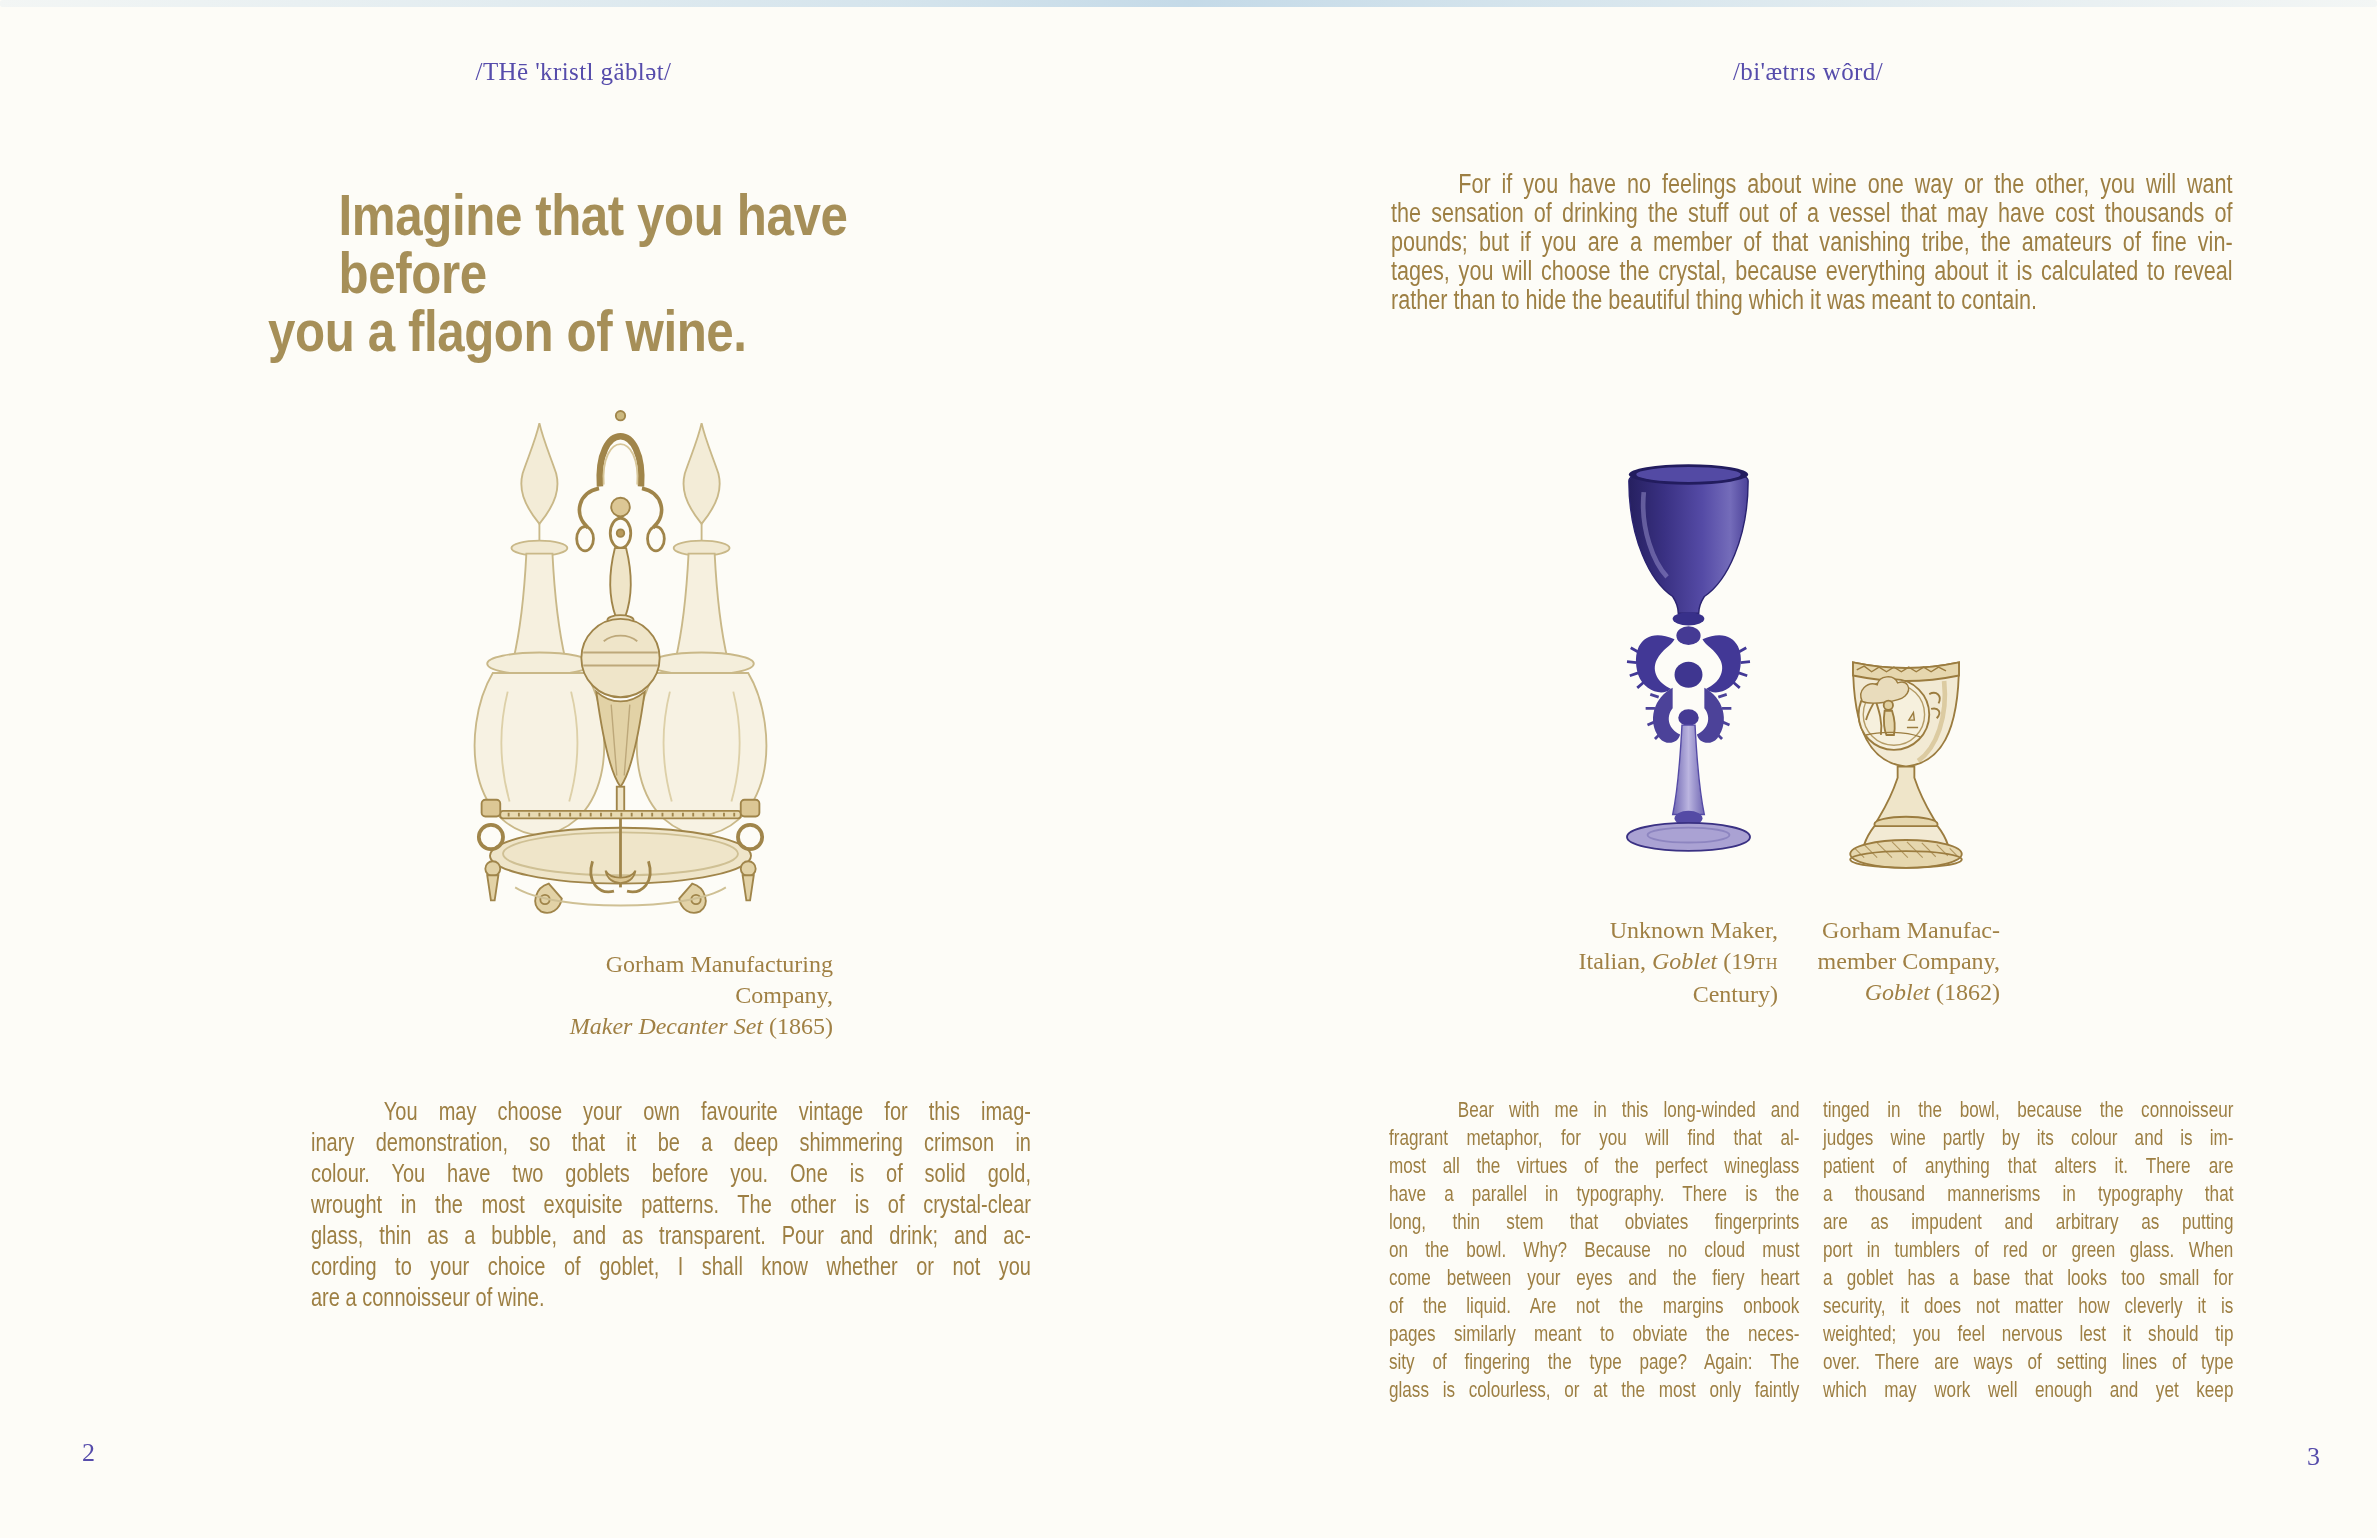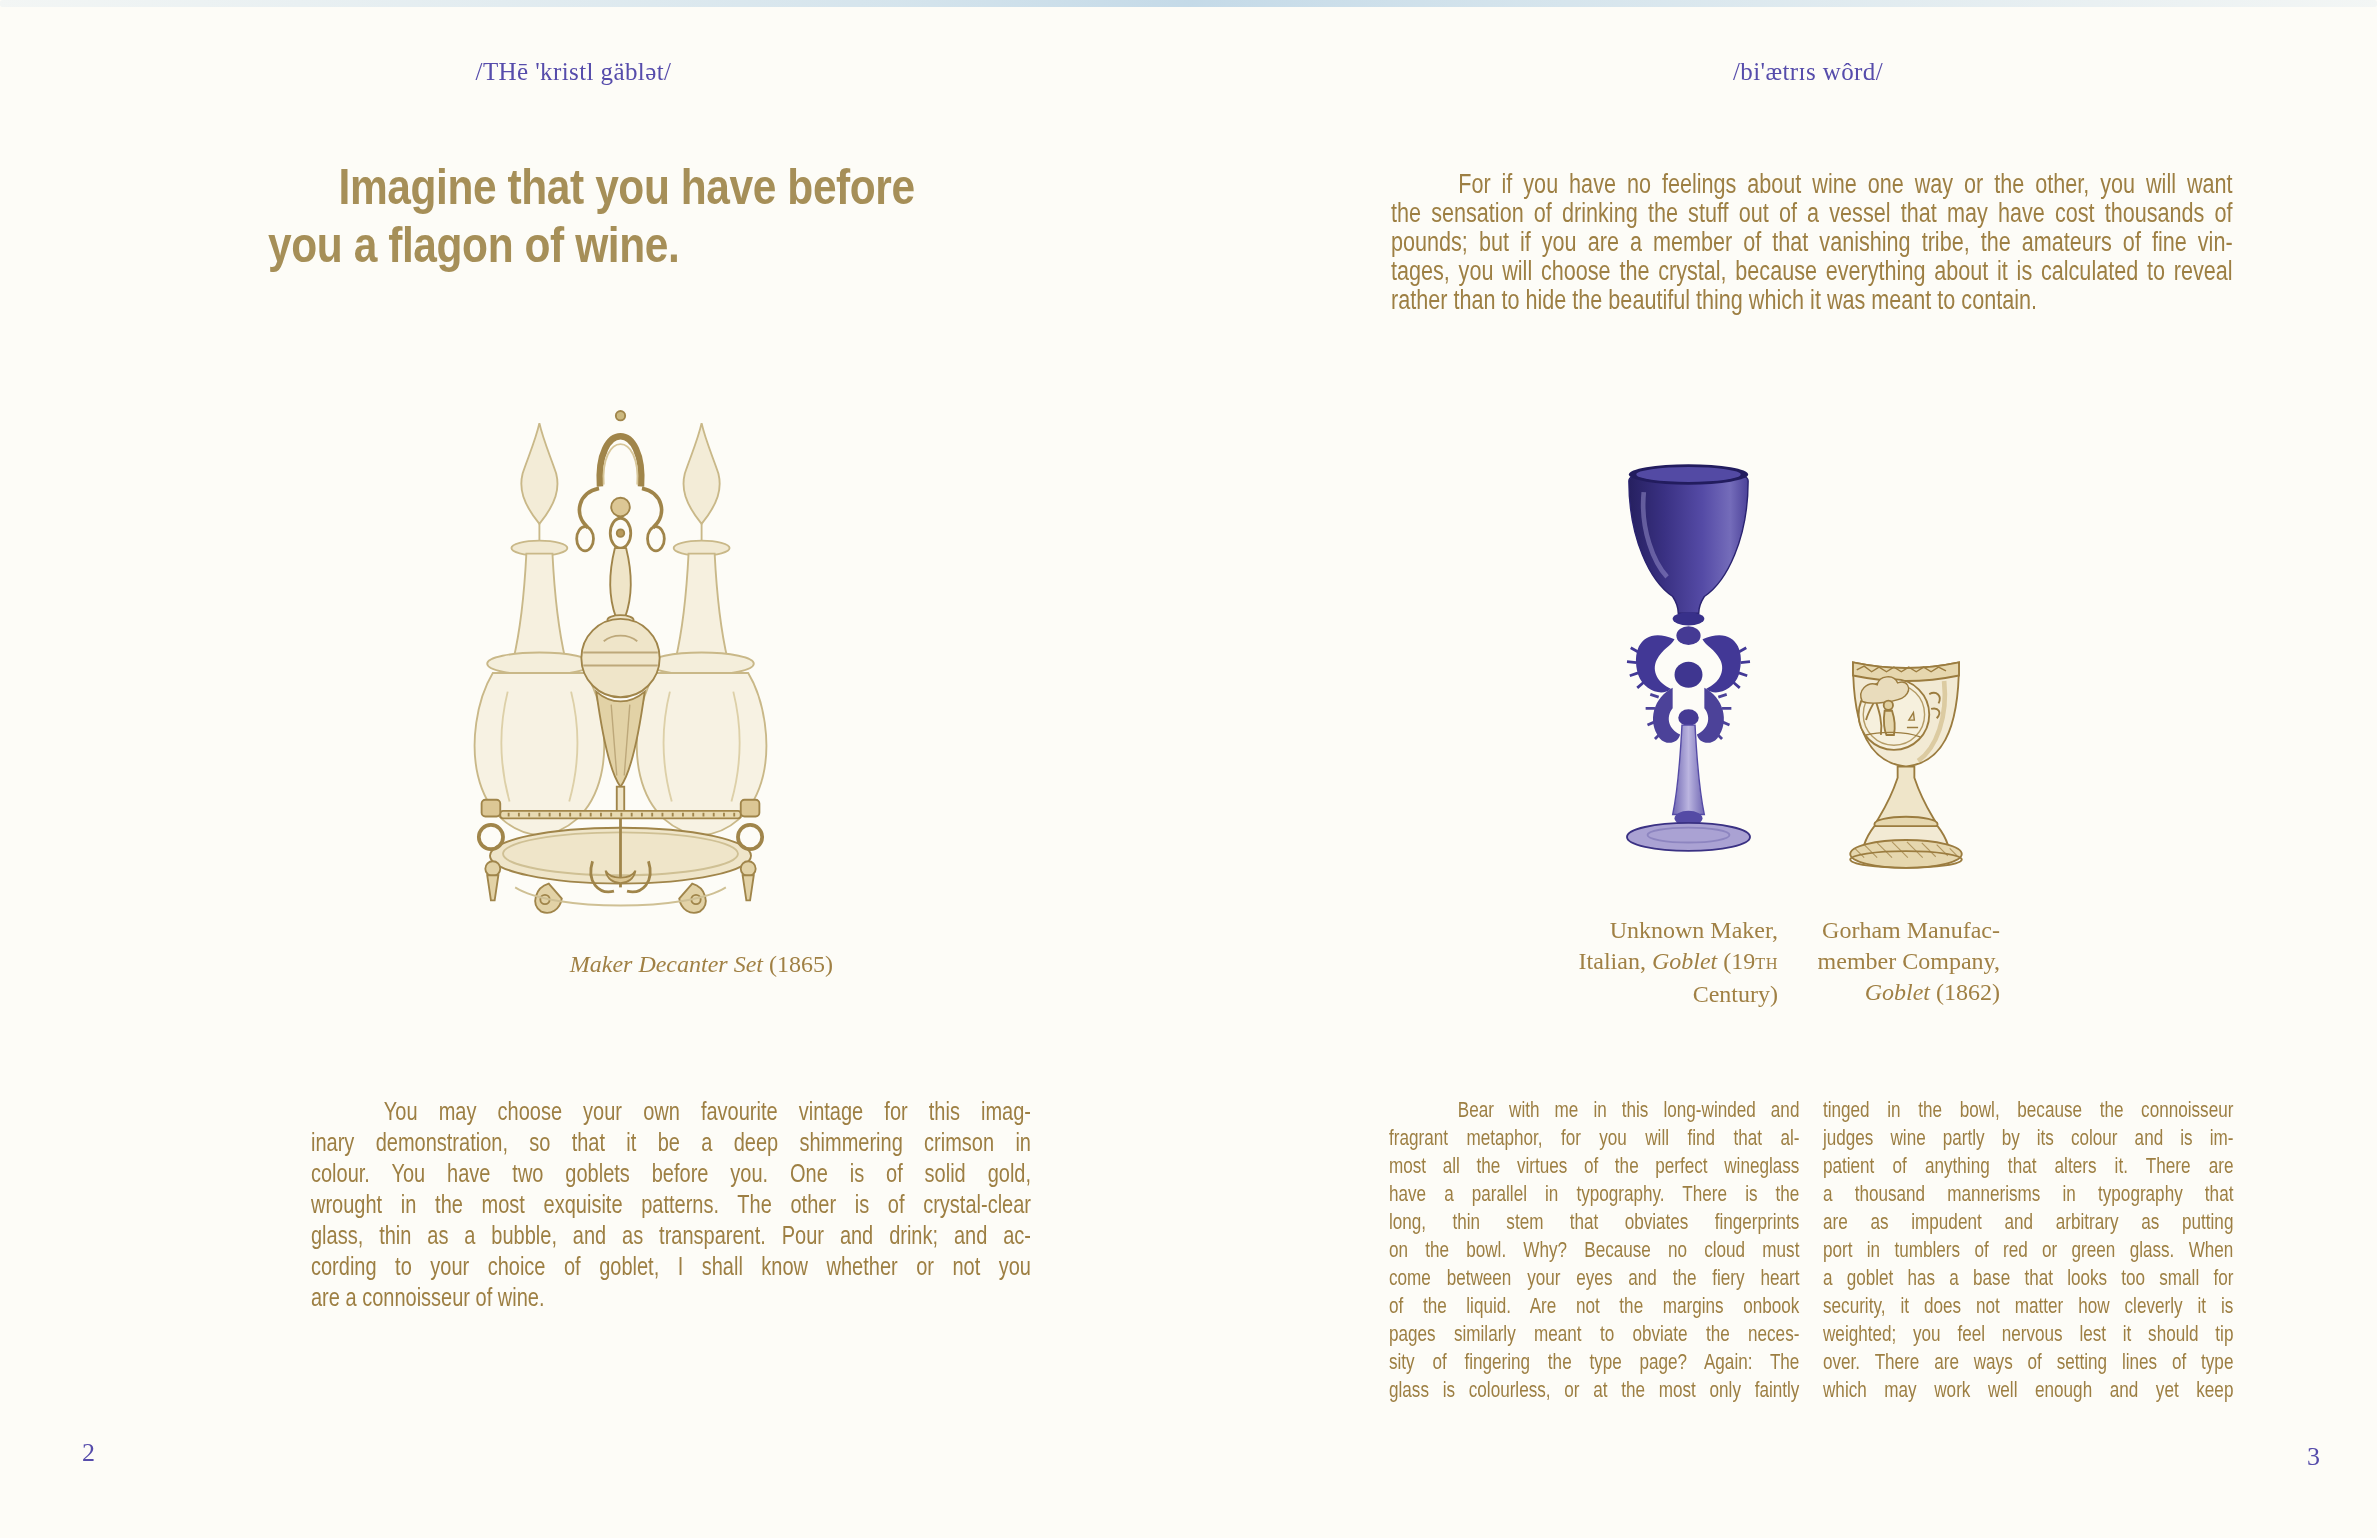--- a/index.html
+++ b/index.html
@@ -14,21 +14,21 @@
   .serif { font-family:"Liberation Serif", serif; }
   .purple { color:#564cab; }
   .gold-serif { color:#a08044; }
   .gold-sans { color:#9d7f43; }
 
   
   .runhead { font-size:25px; letter-spacing:0.4px; text-align:center; }
   .folio { font-size:26px; }
 
   
-  .heading { color:#a68f58; font-size:50px; line-height:58px; letter-spacing:-0.5px; }
+  .heading { color:#a68f58; font-size:58px; line-height:58px; letter-spacing:-0.5px;margin-top:28px; }
   .heading .inner { width:802px; transform:scaleX(.85); transform-origin:0 0; }
   .heading .hl1 { padding-left:83px; }
 
   
   .lines { transform-origin:0 0; }
   .lines .tline { text-align:justify; text-align-last:justify; padding-left:0; }
   .lines .tline:first-child { padding-left:var(--indent,0px); }
   .lines .tline:last-child { text-align-last:left; }
   .lines.cont .tline:last-child { text-align-last:justify; }
 
@@ -128,20 +128,21 @@
     <path d="M96,536 C82,540 76,558 88,566 C98,570 108,564 110,552 Z" fill="#e2d2a6"></path>
     <circle cx="92" cy="553" r="5" fill="none" stroke-width="2"></circle>
     <path d="M250,536 C264,540 270,558 258,566 C248,570 238,564 236,552 Z" fill="#e2d2a6"></path>
     <circle cx="254" cy="553" r="5" fill="none" stroke-width="2"></circle>
     <path d="M60,540 C100,566 246,566 286,540" fill="none" stroke="#cfc094" stroke-width="2"></path>
   </g>
 </svg>
 </figure>
 
 <div class="abs serif gold-serif caption cap-r" style="left:535px; top:949px; width:298px;">
+  <div>Gorham Manufacturing Company,</div>
   <div><span class="ital">Maker Decanter Set</span><span> (1865)</span></div>
 </div>
 
 <div class="abs gold-sans para" style="left:267px; top:1096px; width:720px;">
   <div class="lines" style="width:900px; transform:scaleX(.8); --indent:91px;">
       <div class="tline">You may choose your own favourite vintage for this imag-</div>
       <div class="tline">inary demonstration, so that it be a deep shimmering crimson in</div>
       <div class="tline">colour. You have two goblets before you. One is of solid gold,</div>
       <div class="tline">wrought in the most exquisite patterns. The other is of crystal-clear</div>
       <div class="tline">glass, thin as a bubble, and as transparent. Pour and drink; and ac-</div>

